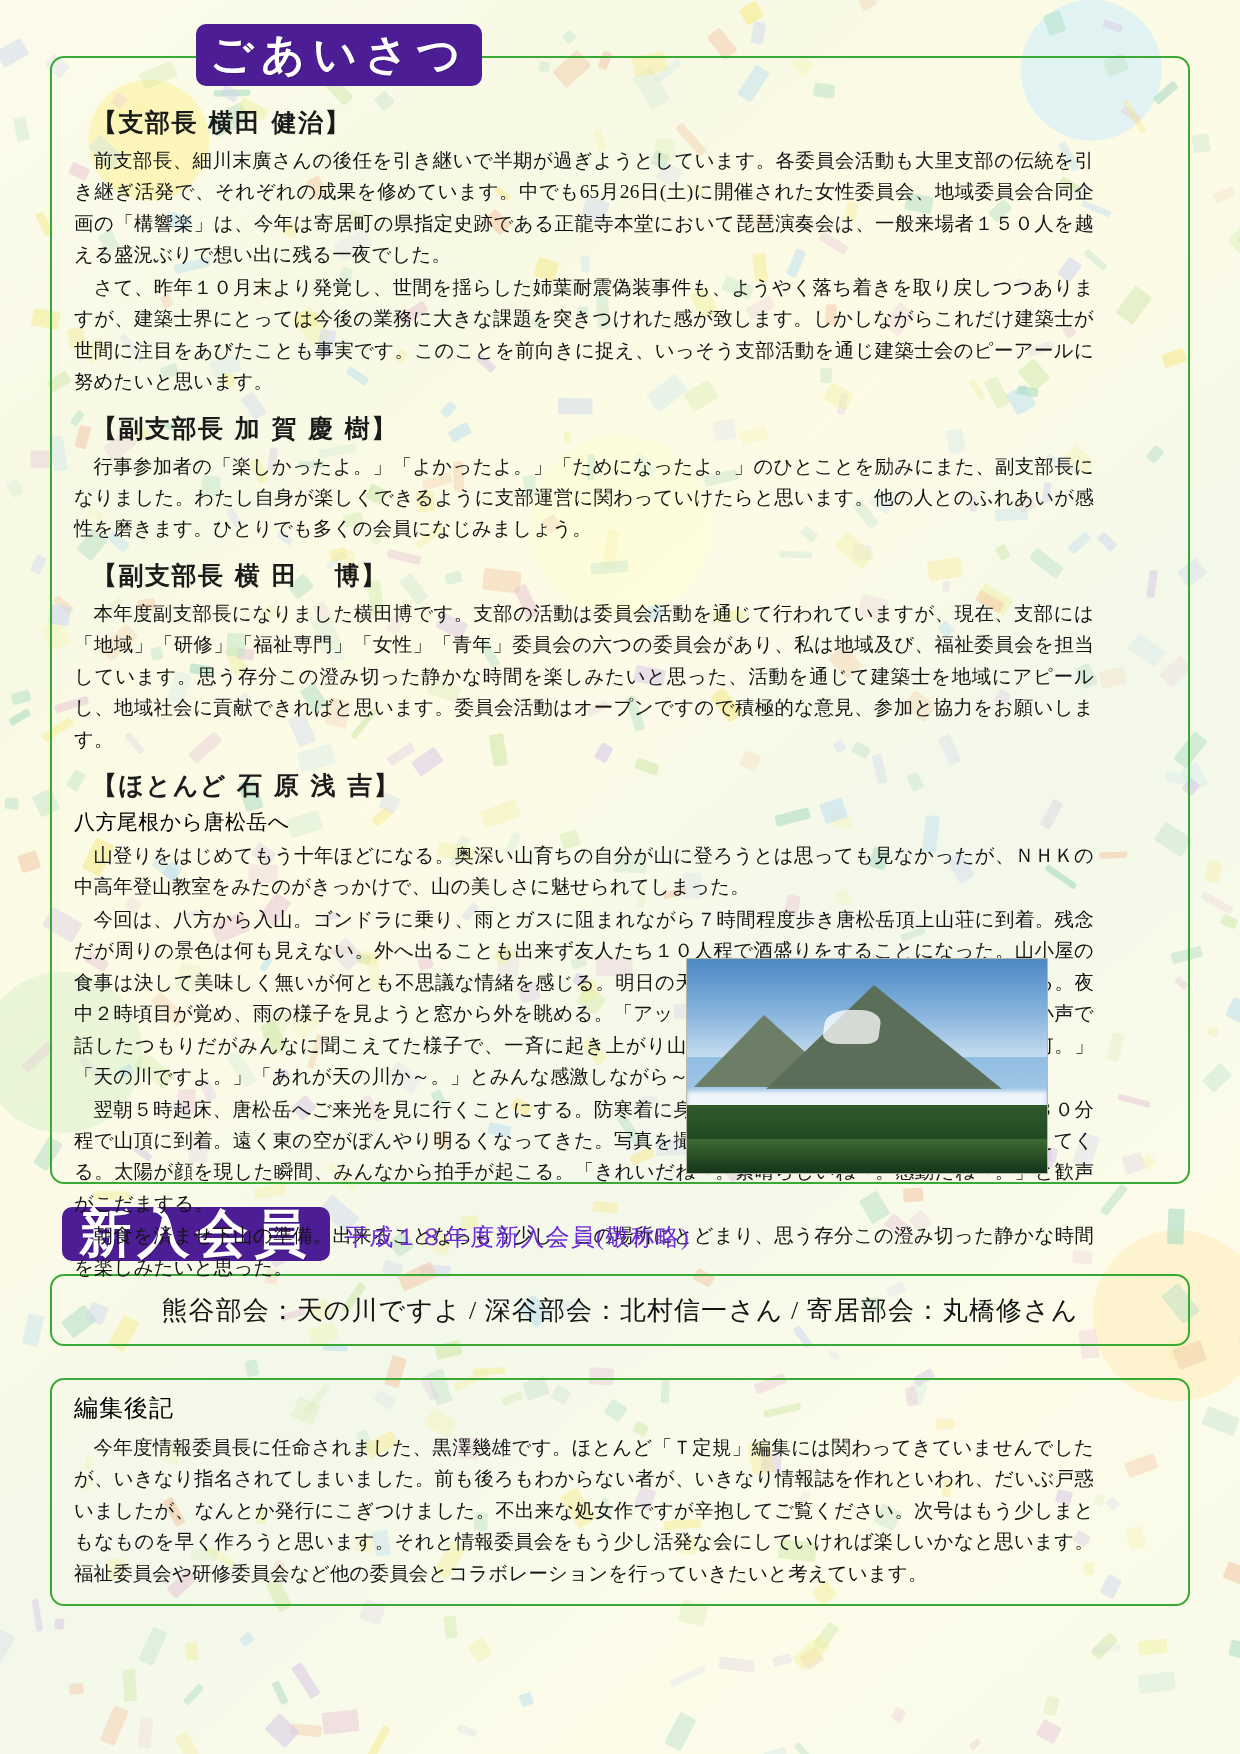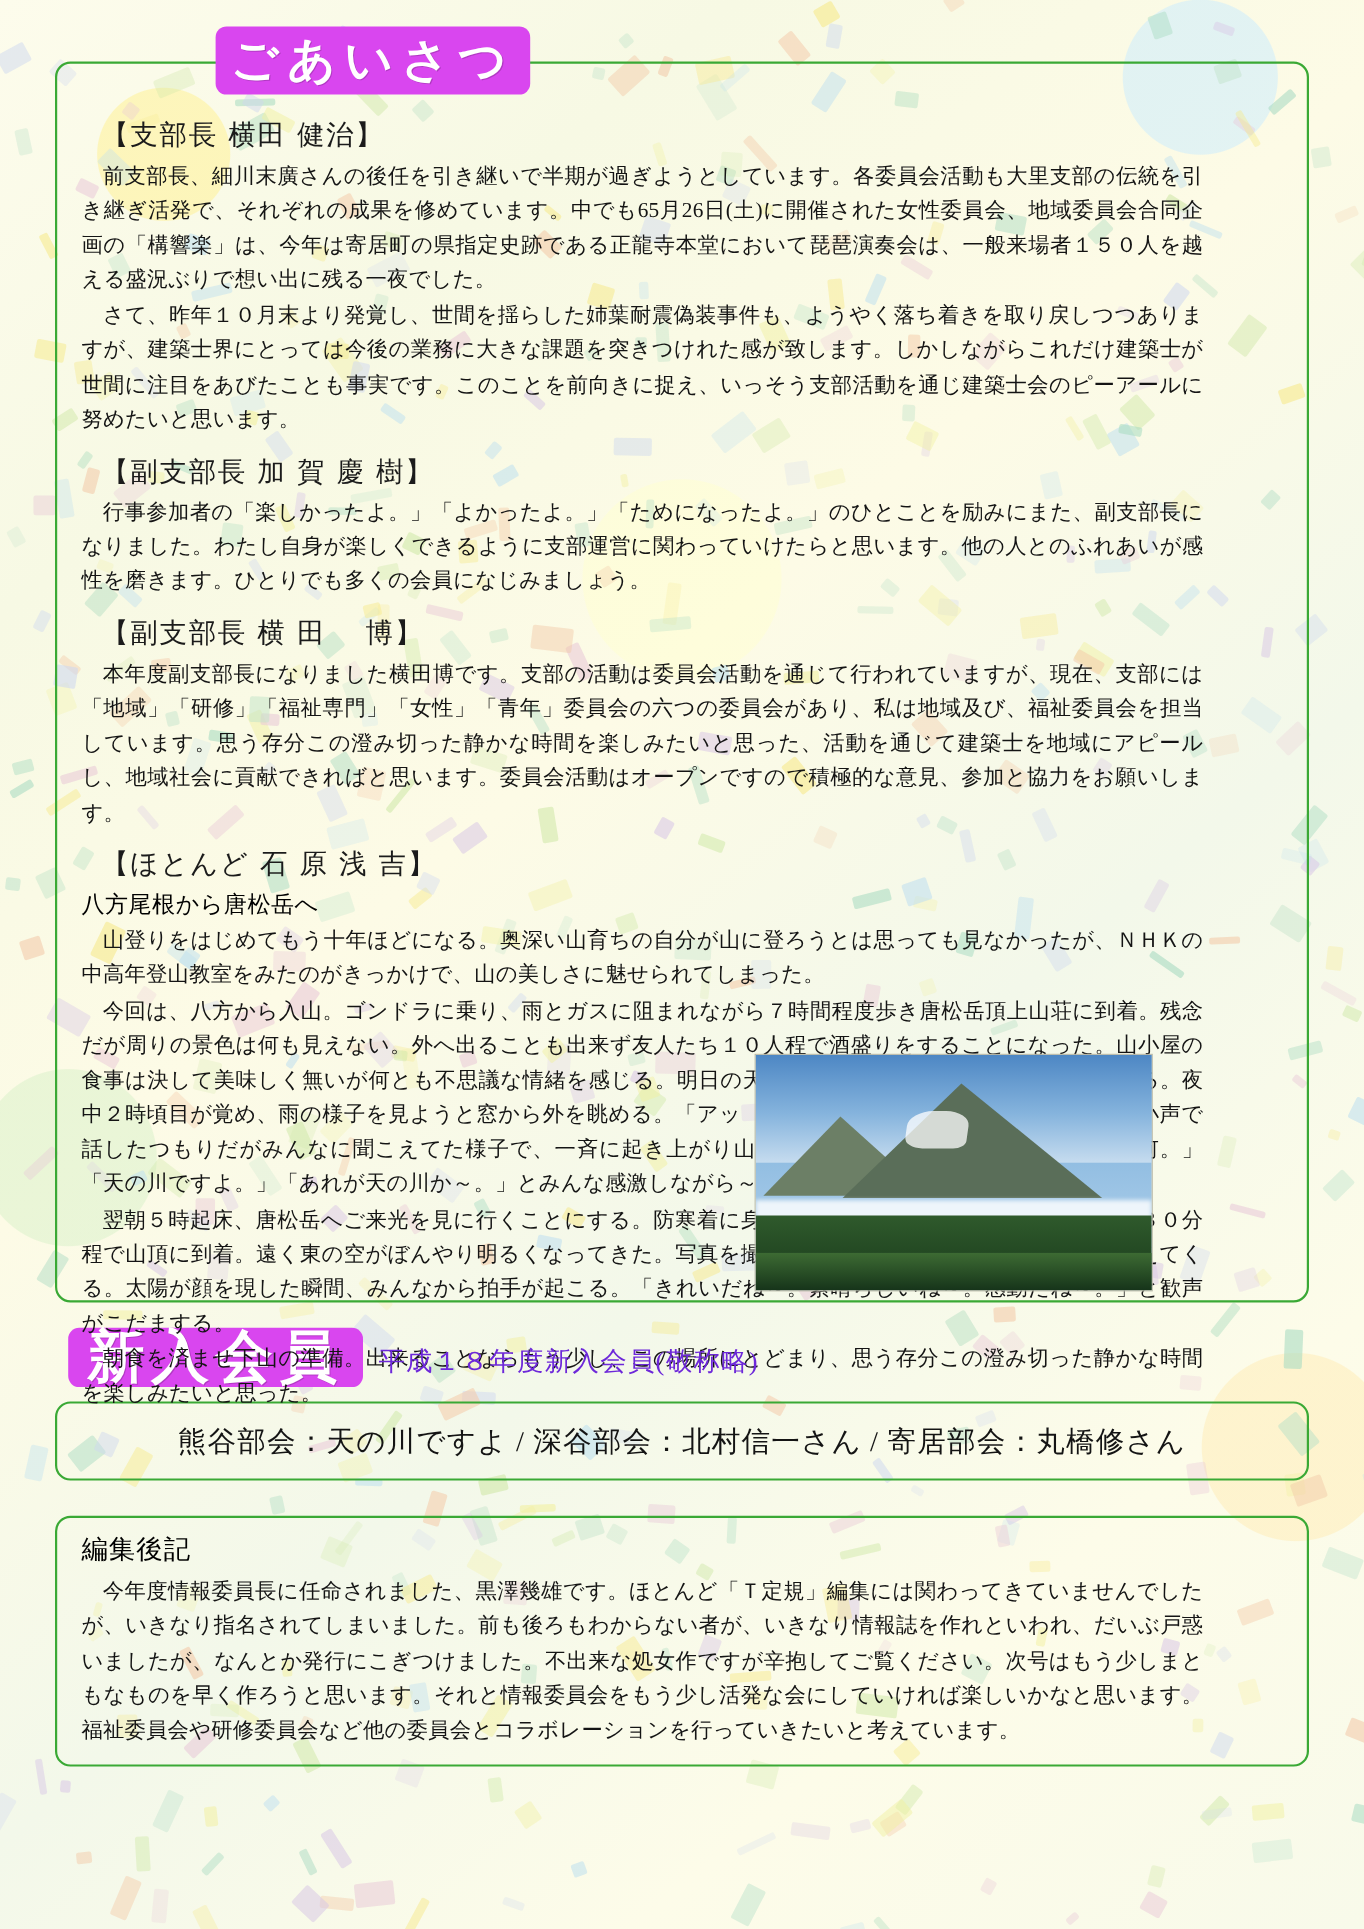--- a/index.html
+++ b/index.html
@@ -47,21 +47,21 @@
     position: absolute;
     border: 2.5px solid #3aa935;
     border-radius: 14px;
     box-sizing: border-box;
     background: transparent;
   }
 
   
   .ribbon {
     position: absolute;
-    background: #d946ef;
+    background: #4c1d95;
     border-radius: 10px;
     color: #ffffff;
     display: flex;
     align-items: center;
     justify-content: center;
     letter-spacing: 0.18em;
     font-weight: bold;
     font-family: Liberation Sans, sans-serif;
     text-shadow: 1px 1px 0 rgba(0,0,0,0.18);
     z-index: 5;
@@ -100,21 +100,21 @@
 
   .section {
     margin-bottom: 6px;
   }
   .sec-title {
     font-size: 25px;
     letter-spacing: 0.06em;
     margin: 14px 0 6px 18px;
     color: #1b1b1b;
     font-family: "DejaVu Sans", "Liberation Sans", sans-serif;
-    font-weight: normal;
+    font-weight: bold;
   }
   .sec-sub {
     font-size: 21px;
     margin: 2px 0 4px 0;
     letter-spacing: 0.02em;
   }
   p.body {
     font-size: 19.4px;
     line-height: 1.62;
     margin: 0 0 1px 0;

